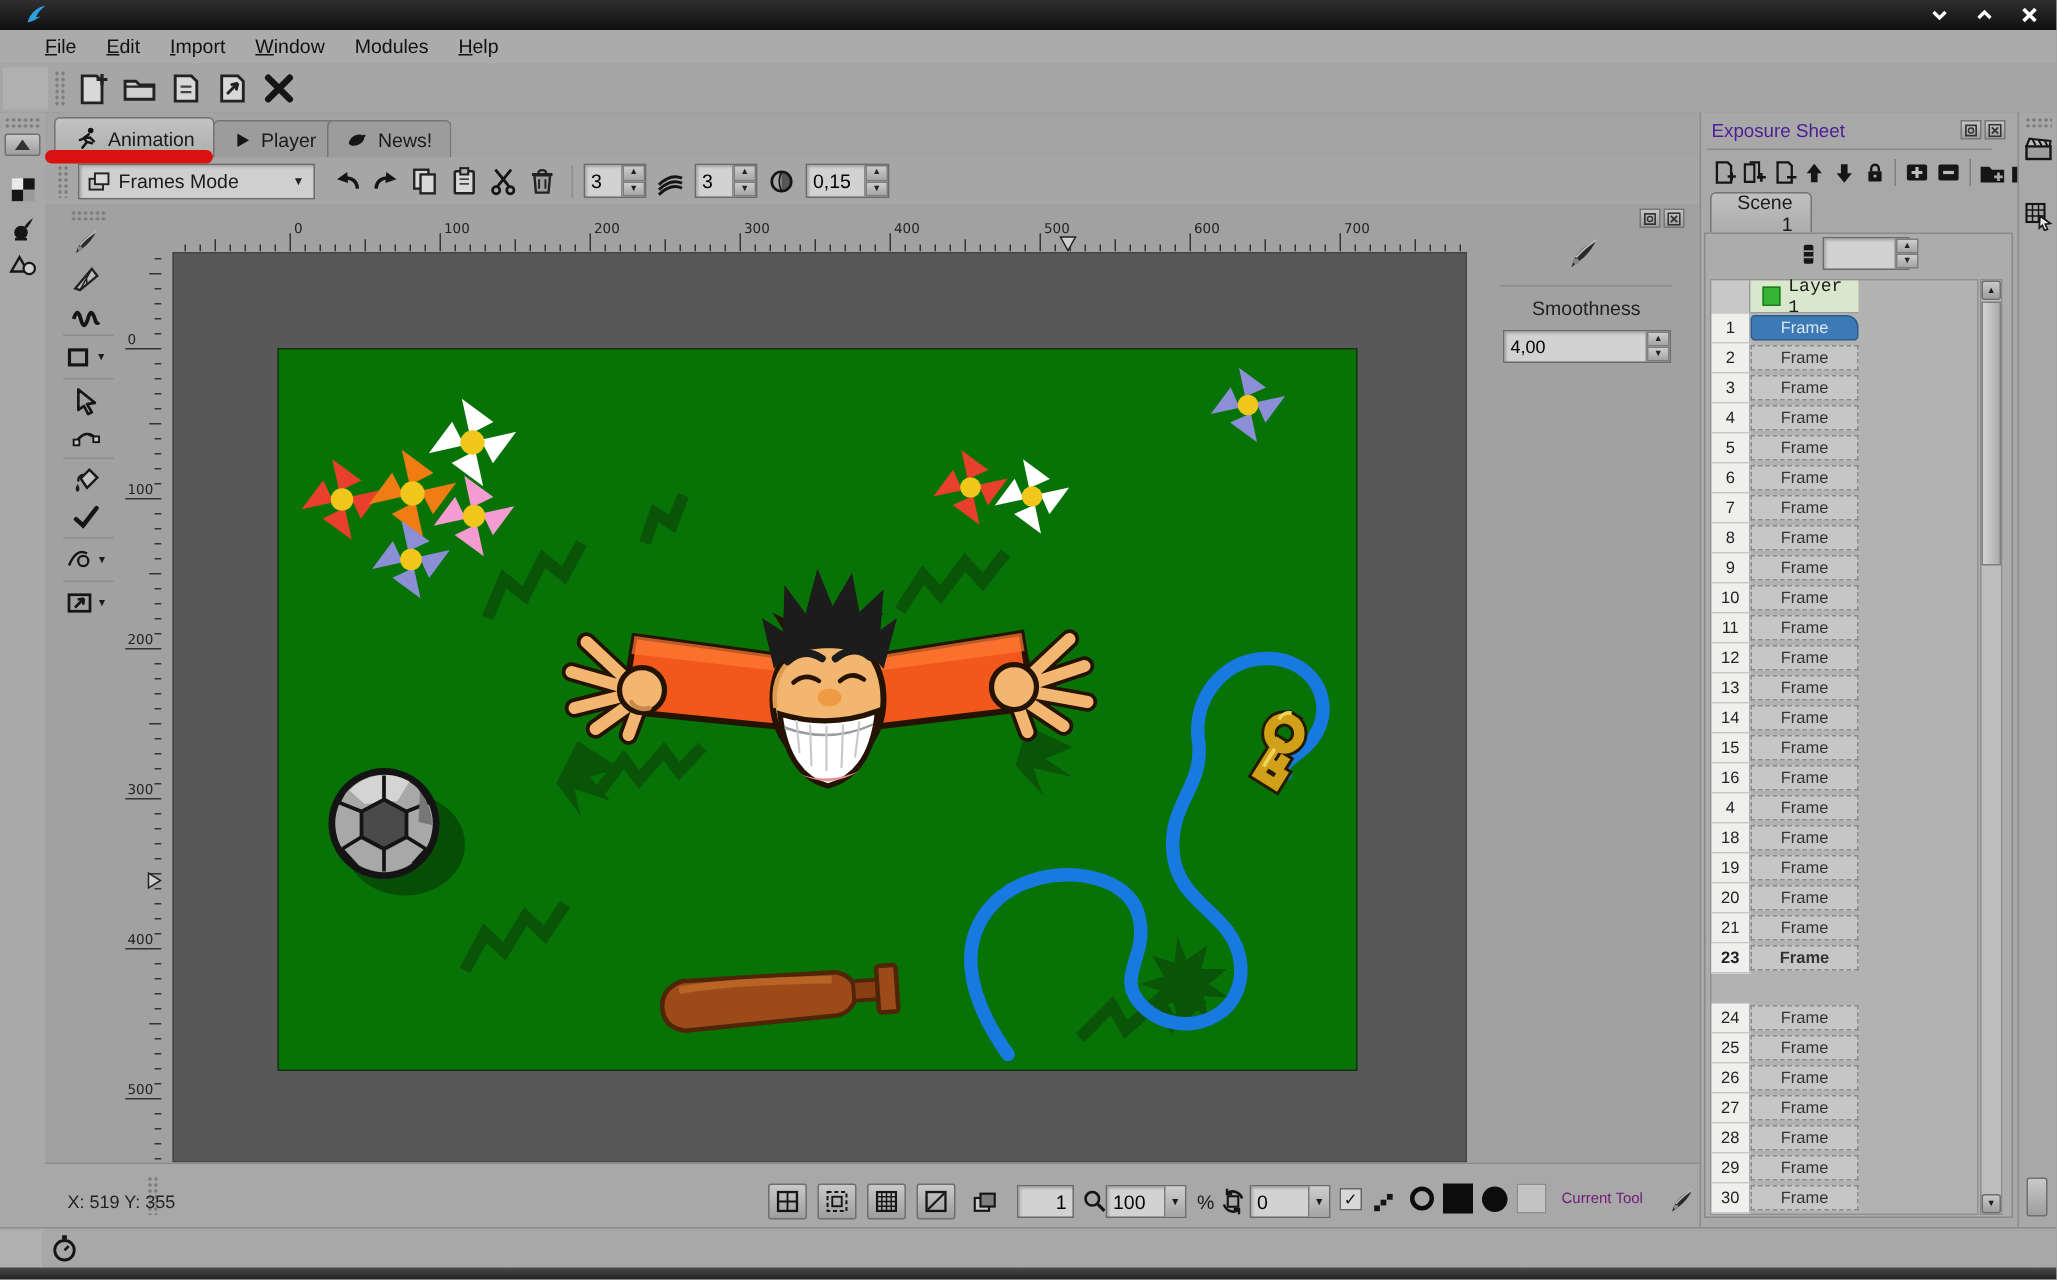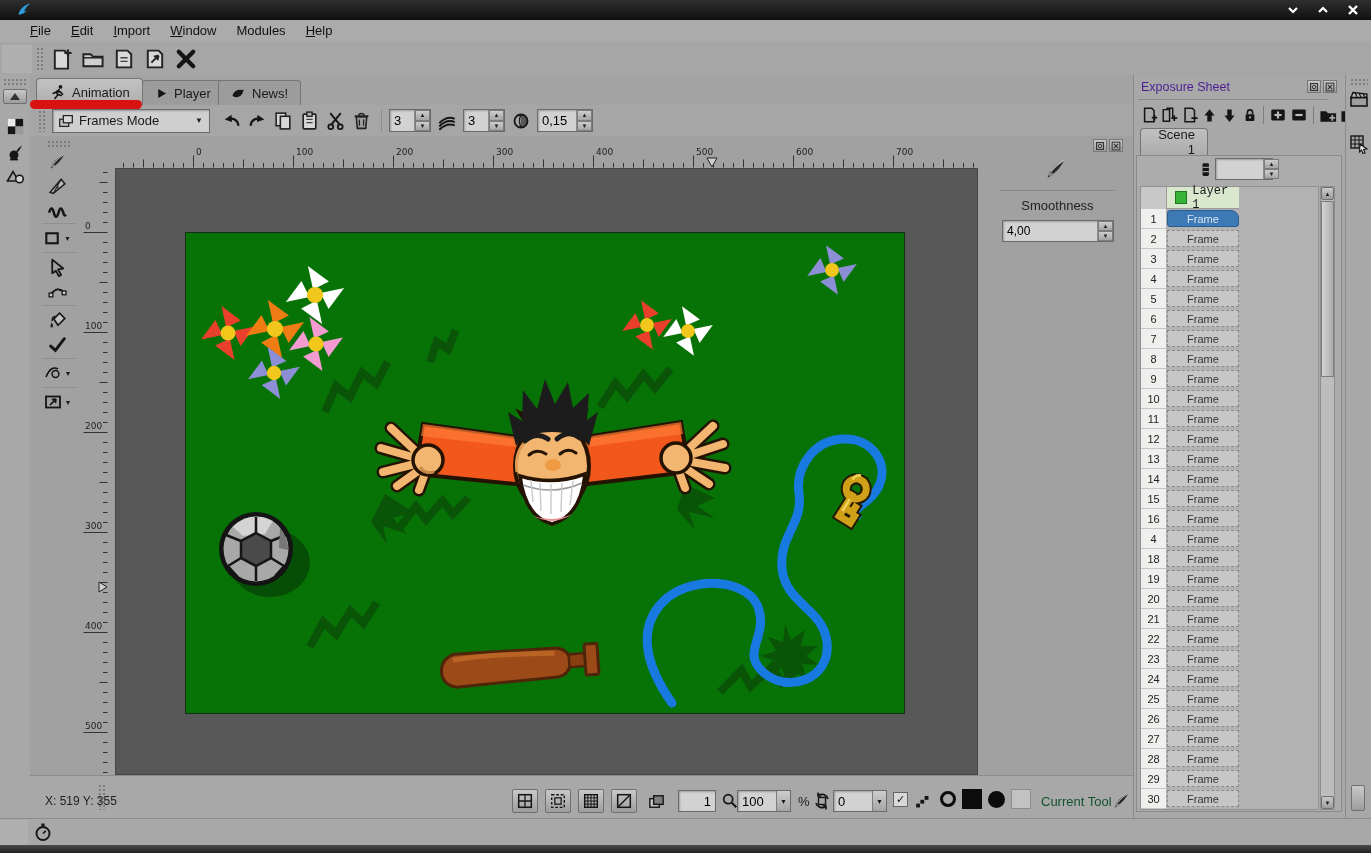--- a/index.html
+++ b/index.html
@@ -897,21 +897,21 @@
   <div style="position:absolute;left:863px;top:16px;width:15px;height:15px;background:#d8d8d8;border:1px solid #666;display:flex;align-items:center;justify-content:center;font-size:11px;color:#111;box-sizing:border-box;">✓</div>
   <div class="flat" style="position:absolute;left:882px;top:15px;width:20px;height:20px;">
       <svg width="17" height="17">
         <use href="#i-steps"></use>
       </svg>
     </div>
   <div style="position:absolute;left:910px;top:15px;width:16px;height:16px;border:3.5px solid #0c0c0c;border-radius:50%;box-sizing:border-box;"></div>
   <div style="position:absolute;left:932px;top:13px;width:20px;height:20px;background:#0c0c0c;"></div>
   <div style="position:absolute;left:958px;top:15px;width:17px;height:17px;background:#0c0c0c;border-radius:50%;"></div>
   <div style="position:absolute;left:981px;top:13px;width:20px;height:20px;background:#c2c2c2;border:1px solid #8d8d8d;box-sizing:border-box;"></div>
-  <div style="position:absolute;left:1011px;top:18px;font-size:13px;color:#14532d;">Current Tool</div>
+  <div style="position:absolute;left:1011px;top:18px;font-size:10px;color:#701a75;">Current Tool</div>
   <div class="flat" style="position:absolute;left:1080px;top:13px;width:22px;height:22px;">
       <svg width="21" height="21">
         <use href="#i-pen"></use>
       </svg>
     </div>
 </div>
 
 <div class="abs" style="left:1133px;top:75px;width:212px;height:743px;background:#a8a8a8;border-left:1px solid #8b8b8b;box-sizing:border-box;">
   <div style="position:absolute;left:7px;top:5px;font-size:12.5px;color:#4c1d95;">Exposure Sheet</div>
   <div style="position:absolute;right:8px;top:5px;display:flex;gap:2px;">
@@ -1089,21 +1089,21 @@
           <div class="xs-frame">Frame</div>
         </div>
         <div style="position: absolute; left: 0px; top: 400px; width: 100%; height: 20px;">
           <div class="xs-num">21</div>
           <div class="xs-frame">Frame</div>
         </div>
         <div style="position: absolute; left: 0px; top: 420px; width: 100%; height: 20px;">
           <div class="xs-num">22</div>
           <div class="xs-frame">Frame</div>
         </div>
-        <div style="position: absolute; left: 0px; top: 440px; width: 100%; height: 20px;">
+        <div style="position: absolute; left: 0px; top: 420px; width: 100%; height: 20px; font-weight: bold;">
           <div class="xs-num">23</div>
           <div class="xs-frame">Frame</div>
         </div>
         <div style="position: absolute; left: 0px; top: 460px; width: 100%; height: 20px;">
           <div class="xs-num">24</div>
           <div class="xs-frame">Frame</div>
         </div>
         <div style="position: absolute; left: 0px; top: 480px; width: 100%; height: 20px;">
           <div class="xs-num">25</div>
           <div class="xs-frame">Frame</div>

